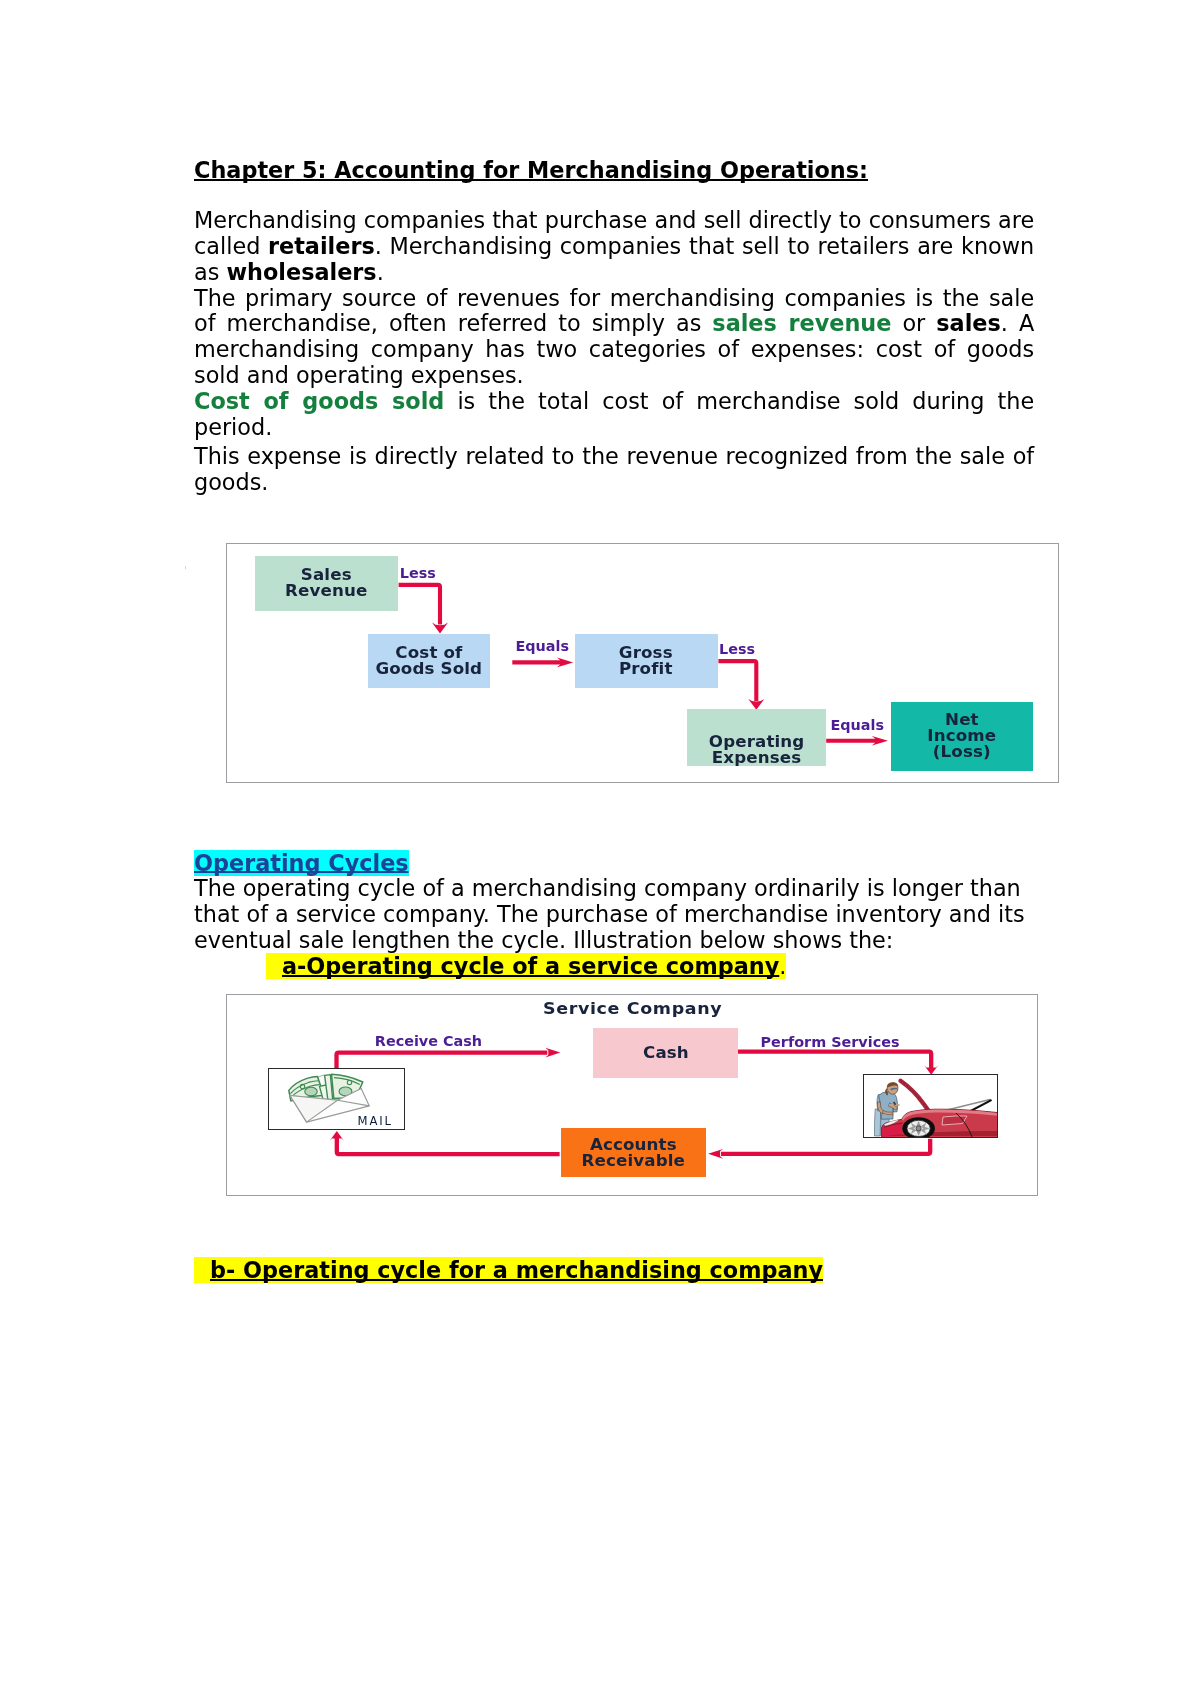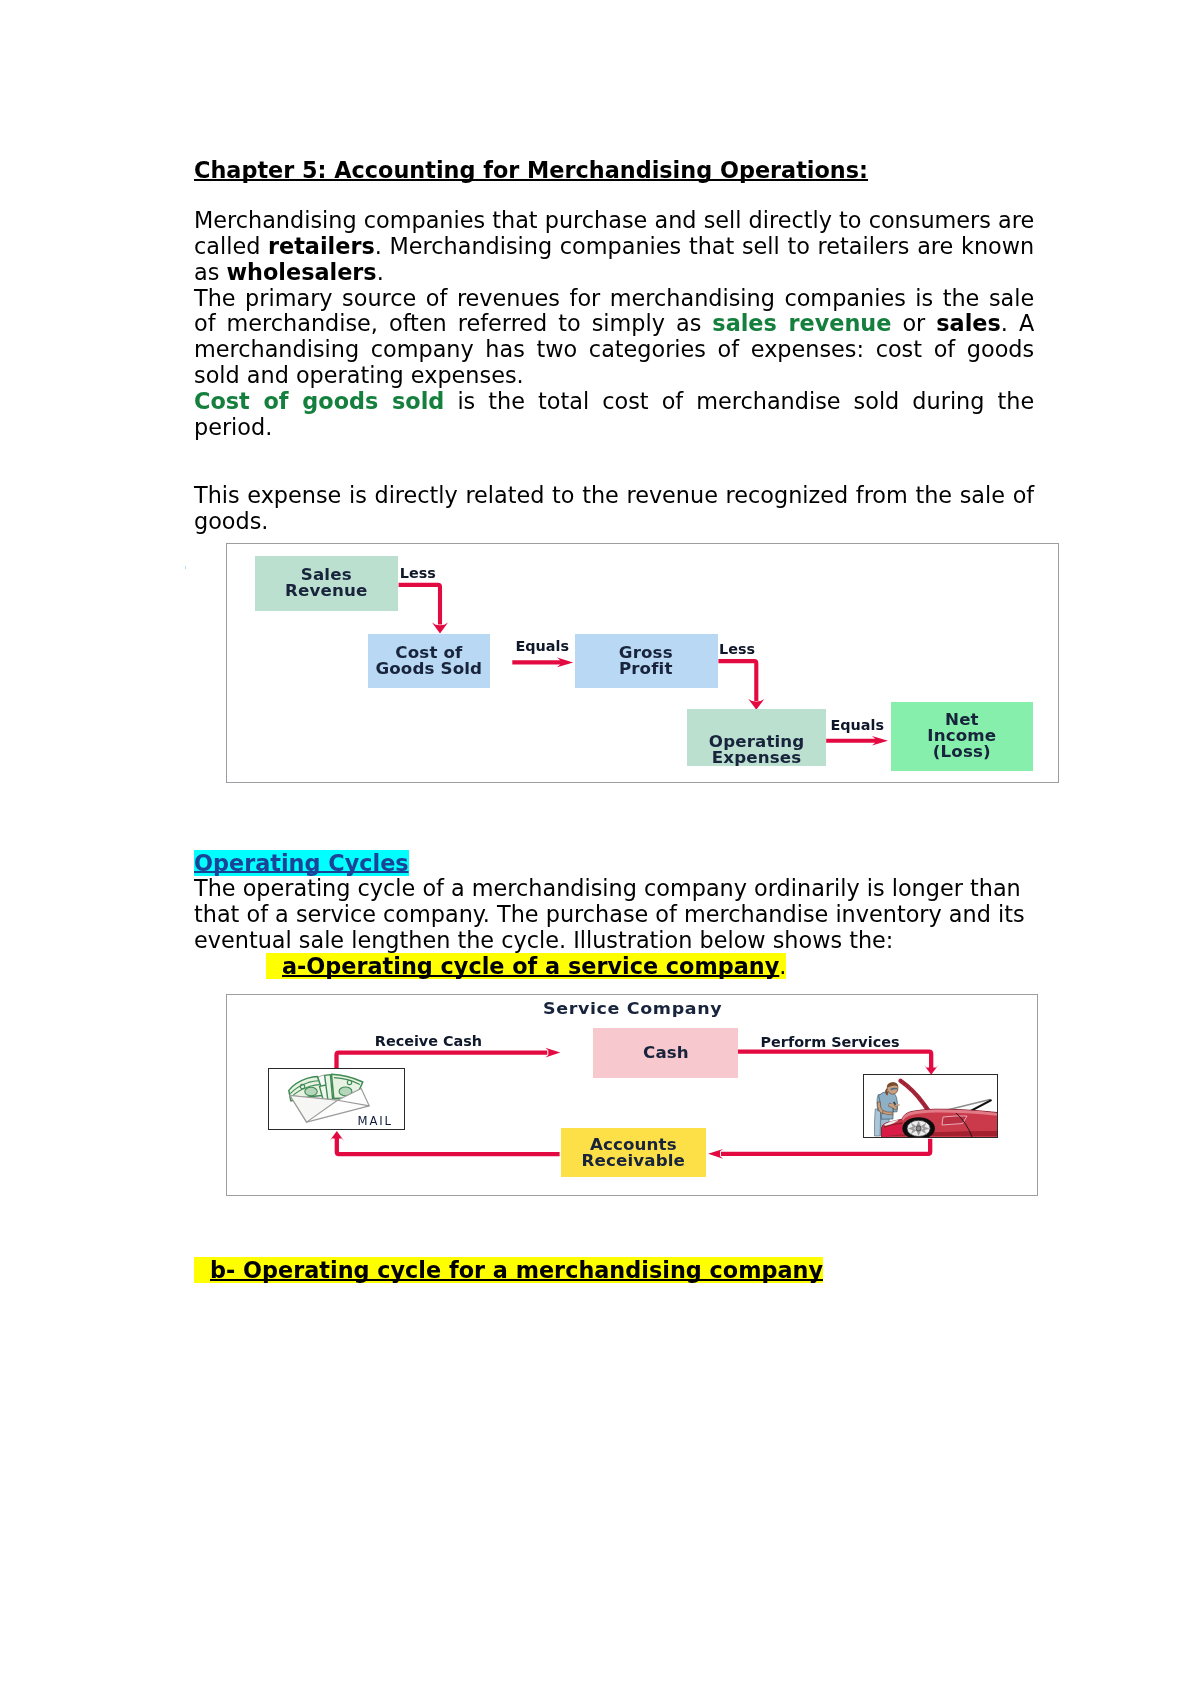--- a/index.html
+++ b/index.html
@@ -21,41 +21,41 @@
   .ul-b{font-weight:bold;text-decoration:underline;text-underline-offset:1.2px;
         text-decoration-thickness:2px;text-decoration-skip-ink:none;}
   
   .fig{position:absolute;box-sizing:border-box;border:1.4px solid #9b9da1;background:#fff;}
   .fig svg{position:absolute;left:0;top:0;}
   .fbox{position:absolute;display:flex;align-items:center;justify-content:center;
         text-align:center;font-family:"DejaVu Sans",sans-serif;font-weight:bold;
         font-size:15.9px;line-height:16px;color:#18233c;letter-spacing:.12px;}
   .fbox > span{display:block;text-indent:.12px;transform:scaleX(1.05);transform-origin:50% 50%;}
   .flab{position:absolute;font-family:"DejaVu Sans",sans-serif;font-weight:bold;
-        font-size:14.4px;color:#0f172a;white-space:nowrap;line-height:14.4px;}
+        font-size:14.4px;color:#4c1d95;white-space:nowrap;line-height:14.4px;}
   .f2title{position:absolute;left:0;right:0;top:6.9px;text-align:center;
            font-family:"DejaVu Sans",sans-serif;font-weight:bold;font-size:15.4px;
            line-height:15.4px;letter-spacing:.55px;text-indent:.55px;color:#18233c;
            transform:scaleX(1.135);transform-origin:50% 50%;}
   .photo{position:absolute;box-sizing:border-box;border:1.3px solid #2a2a2a;background:#fff;
          overflow:hidden;}
   .photo svg{display:block;}
   .speck{position:absolute;width:1.6px;height:3px;background:#8fdcf7;border-radius:1px;
          opacity:.85;}
 </style>
 </head>
 <body>
 
 <div class="page">
 
   <h1 class="tx title" style="top:146.2px">Chapter 5: Accounting for Merchandising Operations:</h1>
 
   <p class="tx just" style="top:196.2px"><span>Merchandising companies that purchase and sell directly to consumers are called </span><b>retailers</b><span>. Merchandising companies that sell to retailers are known as </span><b>wholesalers</b><span>.</span><br><span>The primary source of revenues for merchandising companies is the sale of merchandise, often referred to simply as </span><span class="blue">sales revenue</span><span> or </span><b>sales</b><span>. A merchandising company has two categories of expenses: cost of goods sold and operating expenses.</span><br><span class="blue">Cost of goods sold</span><span> is the total cost of merchandise sold during the period.</span></p>
 
-  <p class="tx just" style="top:471px">This expense is directly related to the revenue recognized from the sale of goods.</p>
+  <p class="tx just" style="top:432px">This expense is directly related to the revenue recognized from the sale of goods.</p>
 
   <div class="speck" style="left:184.6px;top:565.6px"></div>
 
   <div class="fig" id="fig1" style="left:226px;top:542.5px;width:833px;height:240px;">
     <svg width="833" height="240" viewBox="0 0 833 240" xmlns="http://www.w3.org/2000/svg">
       <g fill="none" stroke="#e30a42" stroke-width="4.1" stroke-linecap="butt" stroke-linejoin="round">
         <path d="M171.6 40.9 H210.9 Q213 40.9 213 43 V80.5"></path>
         <path d="M285.3 118.4 H334.2"></path>
         <path d="M491.4 117.1 H527.2 Q529.3 117.1 529.3 119.2 V156.9"></path>
         <path d="M599.2 196.7 H649"></path>
@@ -72,21 +72,21 @@
       </div>
     <div class="fbox" style="left: 140.5px; top: 90px; width: 122px; height: 54.4px; background: rgb(185, 216, 243);">
         <span><span>Cost of</span><br><span>Goods Sold</span></span>
       </div>
     <div class="fbox" style="left: 347.5px; top: 90.4px; width: 143.1px; height: 53.8px; background: rgb(185, 216, 243);">
         <span><span>Gross</span><br><span>Profit</span></span>
       </div>
     <div class="fbox" style="left: 459.5px; top: 165.4px; width: 139.4px; height: 56.7px; background: rgb(188, 224, 208); align-items: flex-end;">
         <span><span>Operating</span><br><span>Expenses</span></span>
       </div>
-    <div class="fbox" style="left: 663.7px; top: 158.3px; width: 142.7px; height: 68.8px; background: #86efac;">
+    <div class="fbox" style="left: 663.7px; top: 158.3px; width: 142.7px; height: 68.8px; background: #14b8a6;">
         <span><span>Net</span><br><span>Income</span><br><span>(Loss)</span></span>
       </div>
     <div class="flab" style="left:172.8px;top:22.2px">Less</div>
     <div class="flab" style="left:288.4px;top:95.7px">Equals</div>
     <div class="flab" style="left:492.1px;top:98.2px">Less</div>
     <div class="flab" style="left:603.4px;top:174px">Equals</div>
   </div>
 
   <p class="tx" style="top:838.5px"><span class="cyanhl">Operating Cycles</span></p>
 
@@ -108,21 +108,21 @@
         <path d="M109.8 136.1 L102.55 145.9 L104.95 143.5 L109.8 143.5 L114.65 143.5 L117.05 145.9 Z"></path>
         <path d="M481.1 158.8 L496.1 153.95 L493.1 156.35 L493.1 161.25 L496.1 163.65 Z"></path>
       </g>
     </svg>
 
     <div class="f2title">Service Company</div>
 
     <div class="fbox" style="left: 333.9px; top: 33.5px; width: 145.6px; height: 49.5px; background: rgb(247, 200, 205); margin-left: 32px;">
         <span><span>Cash</span></span>
       </div>
-    <div class="fbox" style="left: 333.9px; top: 133.8px; width: 145.6px; height: 48.8px; background: #fde047;">
+    <div class="fbox" style="left: 333.9px; top: 133.8px; width: 145.6px; height: 48.8px; background: #f97316;">
         <span><span>Accounts</span><br><span>Receivable</span></span>
       </div>
 
     <div class="flab" style="left:148px;top:39.4px">Receive Cash</div>
     <div class="flab" style="left:533.7px;top:40.5px">Perform Services</div>
 
     <div class="photo" style="left:41.7px;top:73.3px;width:136.1px;height:61.8px">
       <svg viewBox="0 0 136 62" width="136" height="62" xmlns="http://www.w3.org/2000/svg">
         <g>
           <path d="M21 26.5 L44.7 9.9 L54.2 6.1 L66.6 8 L92.2 19.4 L68.5 31.2 Z" fill="#fafafa" stroke="#a3a3a3" stroke-width=".9" stroke-linejoin="round"></path>

